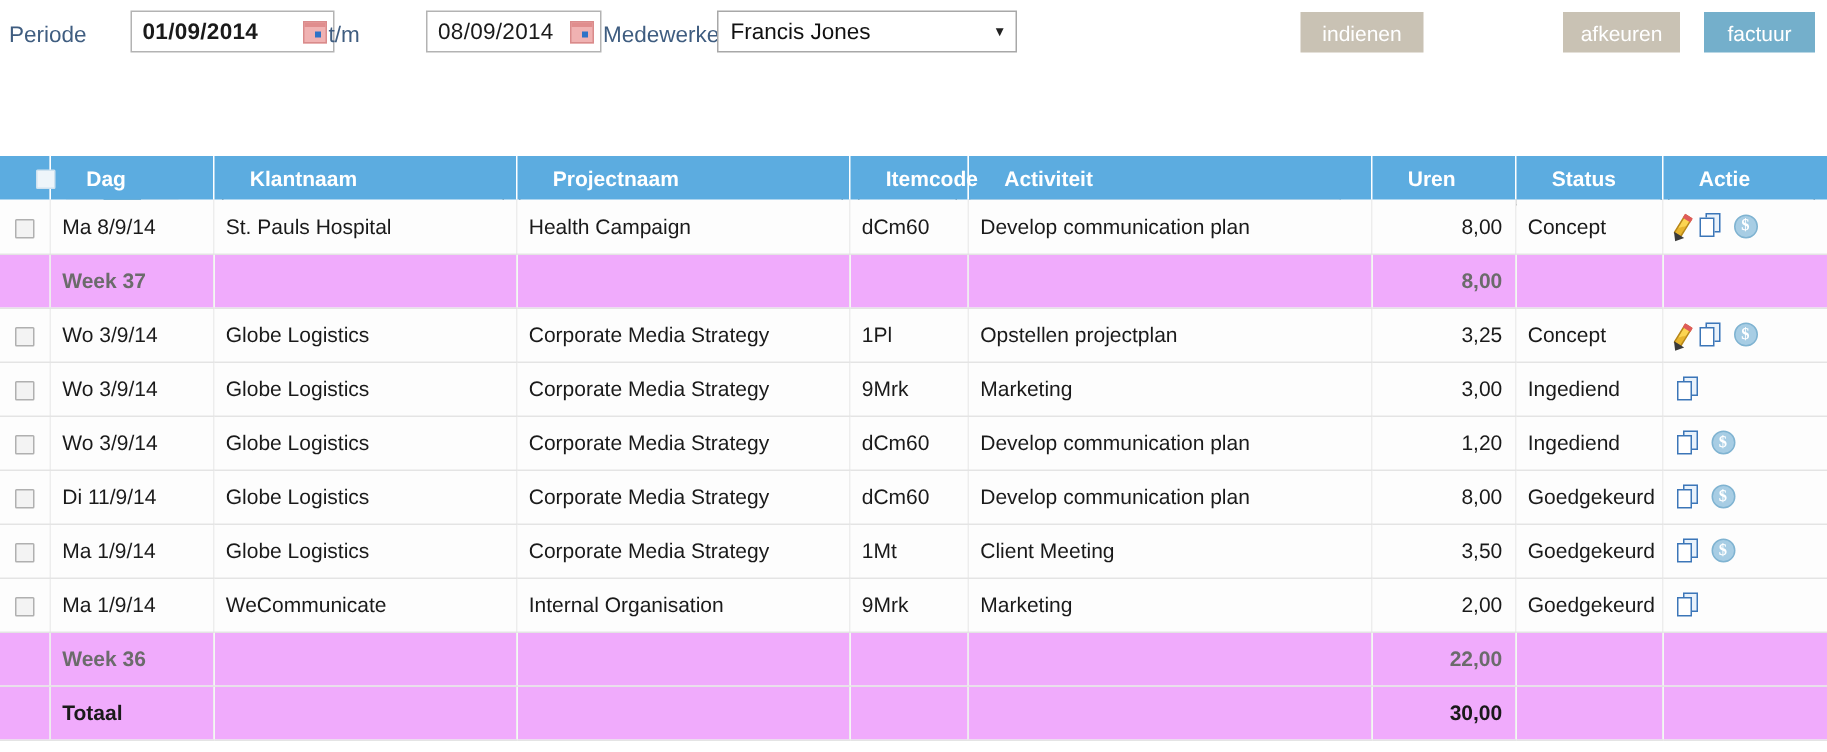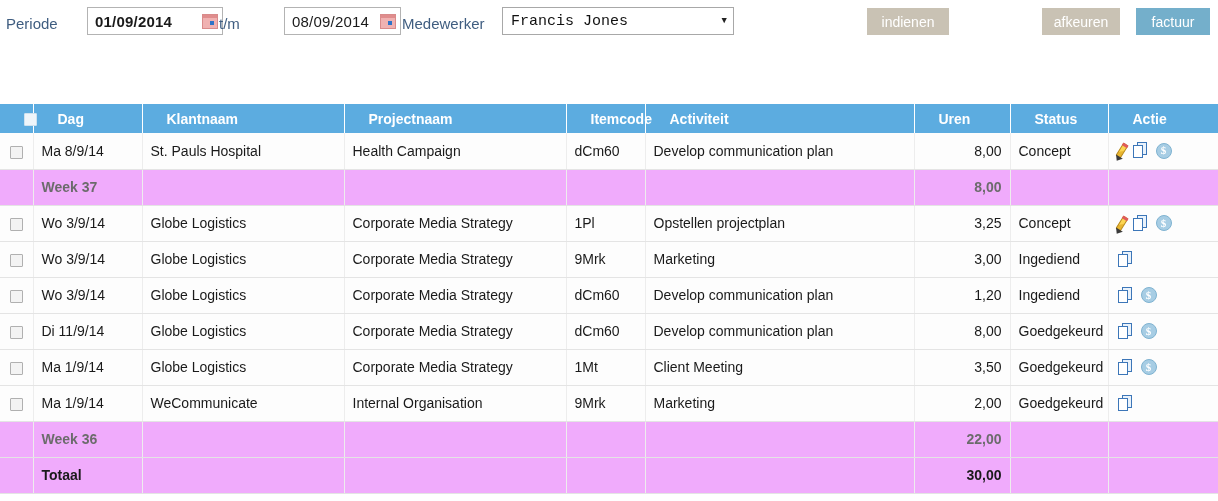--- a/index.html
+++ b/index.html
@@ -44,21 +44,21 @@
     content: ""; position: absolute; left: 7px; top: 6px; width: 4px; height: 4px;
     background: #2f73c7;
   }
 
   .selbox {
     position: absolute; border: 1px solid #a8a8a8; background: #fff;
     display: flex; align-items: center; padding: 0 6px 0 8px;
     font-size: 15px; color: #111; height: 28px;
   }
   .selbox .caret { margin-left: auto; font-size: 9px; color: #222; padding-left: 6px; }
-  #employee-select { left: 502px; top: 7px; width: 232px; font-family: Liberation Mono, monospace; }
+  #employee-select { left: 478px; top: 7px; width: 200px; }
 
   .btn {
     position: absolute; top: 8px; height: 27px;
     border: none; color: #ffffff; font-size: 14px;
     display: flex; align-items: center; justify-content: center;
     cursor: pointer; font-family: "Liberation Sans", sans-serif;
   }
   .btn.muted  { background: #c9c2b4; }
   .btn.active { background: #74afcb; }
   #btn-indienen   { left: 867px;  width: 82px; }

